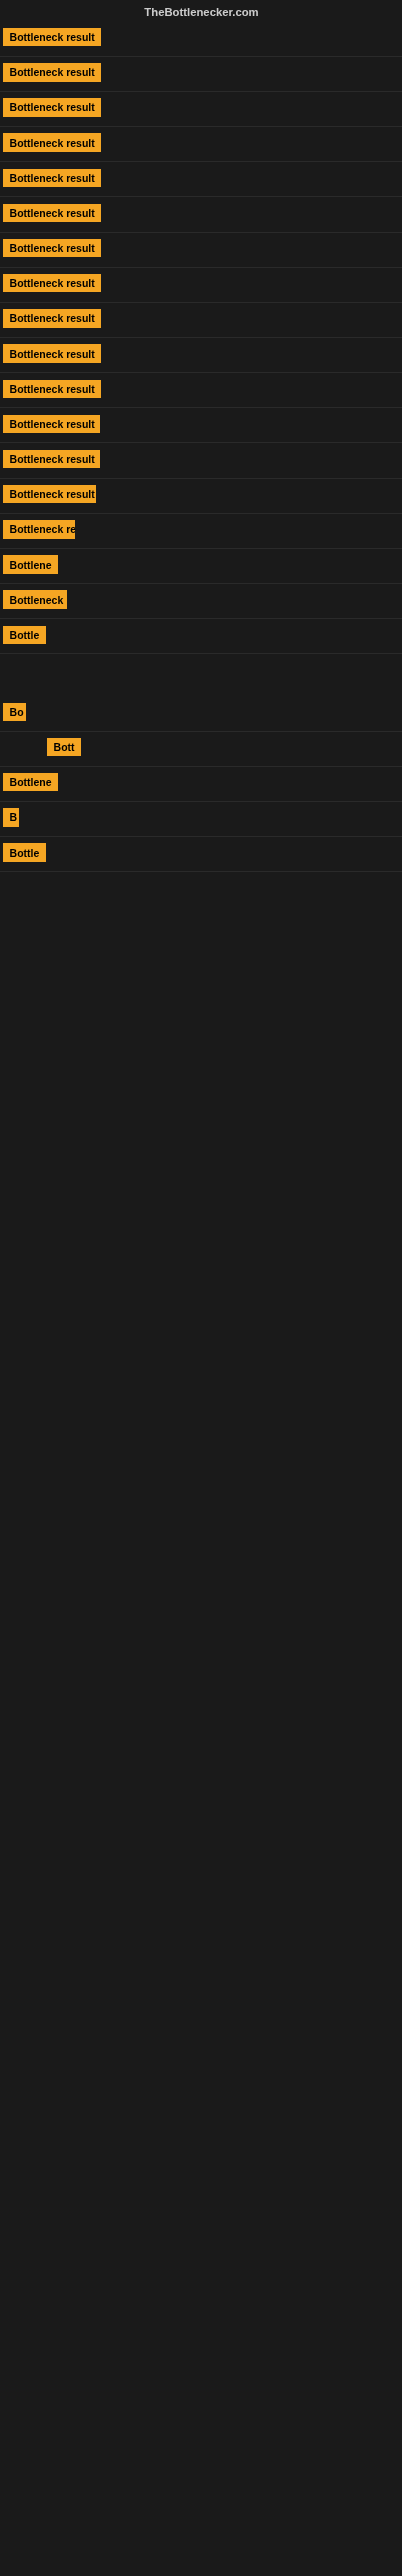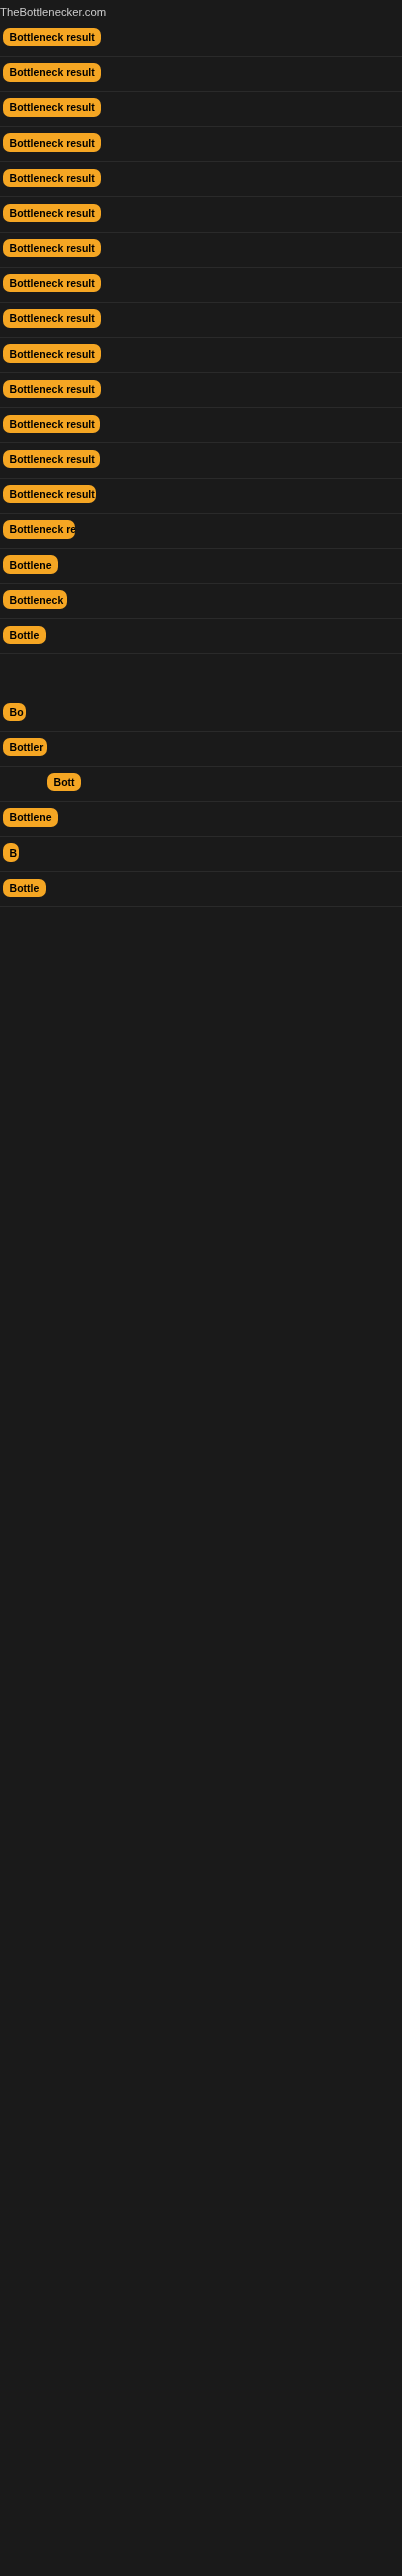--- a/index.html
+++ b/index.html
@@ -10,34 +10,35 @@
 
     body {
       width: 403px;
       min-height: 2576px;
       background-color: #1a1a1a;
       font-family: Arial, sans-serif;
       position: relative;
     }
 
     .site-title {
+      text-align: center;
       color: #cccccc;
       font-size: 11.3px;
       padding: 6.4px 0 3.2px 0;
-      font-weight: normal;
+      font-weight: bold;
     }
 
     .bottleneck-badge {
       display: inline-block;
       background-color: #f5a623;
       color: #000000;
       font-size: 10.5px;
       font-weight: bold;
       padding: 3.2px 6.4px;
-      border-radius: 7px;
+      border-radius: 0;
       white-space: nowrap;
       overflow: hidden;
     }
 
     .result-row {
       padding: 6.4px 3.2px;
       border-bottom: 0.8px solid #2a2a2a;
     }
   </style>
 </head>
@@ -60,19 +61,18 @@
     <div class="result-row"><span class="bottleneck-badge" style="max-width: 105px;">Bottleneck result</span></div>
     <div class="result-row"><span class="bottleneck-badge" style="max-width: 105px;">Bottleneck result</span></div>
     <div class="result-row"><span class="bottleneck-badge" style="max-width: 97px;">Bottleneck result</span></div>
     <div class="result-row"><span class="bottleneck-badge" style="max-width: 97px;">Bottleneck result</span></div>
     <div class="result-row"><span class="bottleneck-badge" style="max-width: 93px;">Bottleneck result</span></div>
     <div class="result-row"><span class="bottleneck-badge" style="max-width: 72px;">Bottleneck re</span></div>
     <div class="result-row"><span class="bottleneck-badge" style="max-width: 56px;">Bottlene</span></div>
     <div class="result-row"><span class="bottleneck-badge" style="max-width: 64px;">Bottleneck</span></div>
     <div class="result-row"><span class="bottleneck-badge" style="max-width: 47px;">Bottle</span></div>
     <div class="result-row"><span class="bottleneck-badge" style="max-width: 22.5px; margin-top: 42px;">Bo</span></div>
-    <div class="result-row"><span class="bottleneck-badge" style="max-width: 44px;">Bottler</span></div>
     <div class="result-row"><span class="bottleneck-badge" style="max-width: 34px; margin-left: 44px;">Bott</span></div>
     <div class="result-row"><span class="bottleneck-badge" style="max-width: 55px;">Bottlene</span></div>
     <div class="result-row"><span class="bottleneck-badge" style="max-width: 16px;">B</span></div>
     <div class="result-row"><span class="bottleneck-badge" style="max-width: 44px;">Bottle</span></div>
   </div>
 
 
 </body></html>

